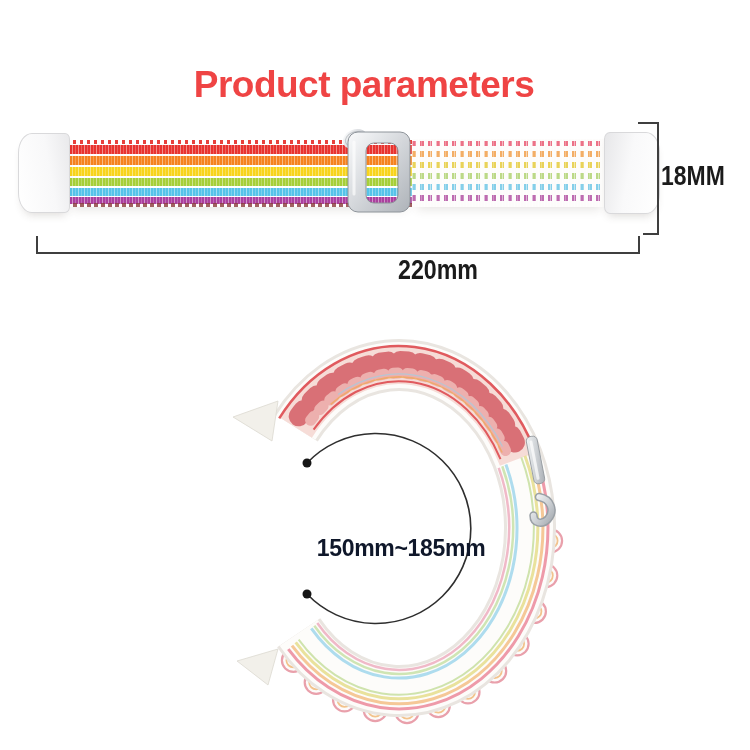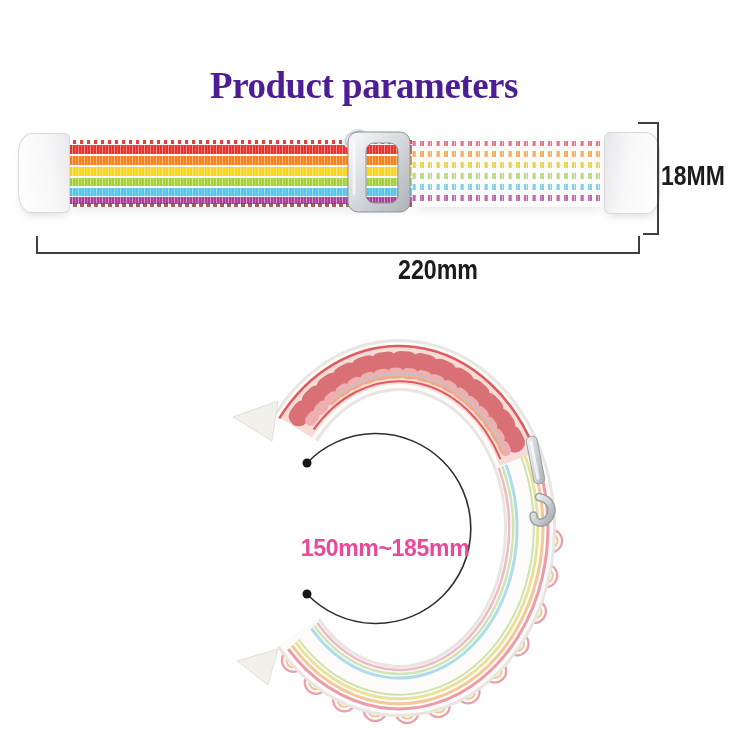--- a/index.html
+++ b/index.html
@@ -2,21 +2,21 @@
 <html><head>
 <meta charset="utf-8">
 <style>
   html,body{margin:0;padding:0;background:#ffffff;}
   .stage{position:relative;width:750px;height:750px;background:#ffffff;overflow:hidden;
          font-family:"Liberation Sans",sans-serif;color:#141414;}
   .abs{position:absolute;}
 
   
   .title{left:0;top:64px;width:728px;text-align:center;font-size:37px;font-weight:700;
-         letter-spacing:-0.5px;color:#4c1d95;font-family:Liberation Serif, serif;}
+         letter-spacing:-0.5px;color:#ef4444;}
 
   
   .adapter{background:linear-gradient(100deg,#fdfdfd 0%,#f4f4f5 55%,#e3e3e5 100%);
            border:1px solid #d9d9db;box-shadow:0 6px 9px -4px rgba(70,60,50,.18);}
   .adapter.left{left:18px;top:133px;width:50px;height:78px;
                 border-radius:14px 5px 5px 14px / 20px 6px 6px 20px;
                 background:linear-gradient(260deg,#e9e9eb 0%,#f8f8f9 40%,#ffffff 100%);}
   .adapter.right{left:604px;top:132px;width:54px;height:80px;
                  border-radius:6px 14px 14px 6px / 7px 20px 20px 7px;
                  background:linear-gradient(100deg,#e7e7e9 0%,#f9f9fa 45%,#ffffff 100%);}
@@ -64,22 +64,22 @@
   .w-tick-bot{left:643px;top:233px;width:15px;height:2px;}
   .w-label{left:661px;top:161px;font-size:27px;transform:scaleX(.85);transform-origin:left center;}
   .l-line{left:36px;top:252px;width:604px;height:2px;}
   .l-tick-left{left:36px;top:236px;width:2px;height:17px;}
   .l-tick-right{left:638px;top:236px;width:2px;height:17px;}
   .l-label{left:377px;top:255px;width:122px;text-align:center;font-size:27px;font-weight:600;
            transform:scaleX(.86);}
 
   
   .ring-svg{left:0;top:0;}
-  .ring-label{left:265px;top:535px;width:240px;text-align:center;font-size:23px;font-weight:700;
-              letter-spacing:-0.3px;color:#ec4899;}
+  .ring-label{left:281px;top:535px;width:240px;text-align:center;font-size:23px;font-weight:700;
+              letter-spacing:-0.3px;color:#0f172a;}
 </style>
 </head>
 <body>
 
 <div class="stage">
 
   <div class="abs title">Product parameters</div>
 
   <div>
     <div class="abs fabric vivid"></div>

